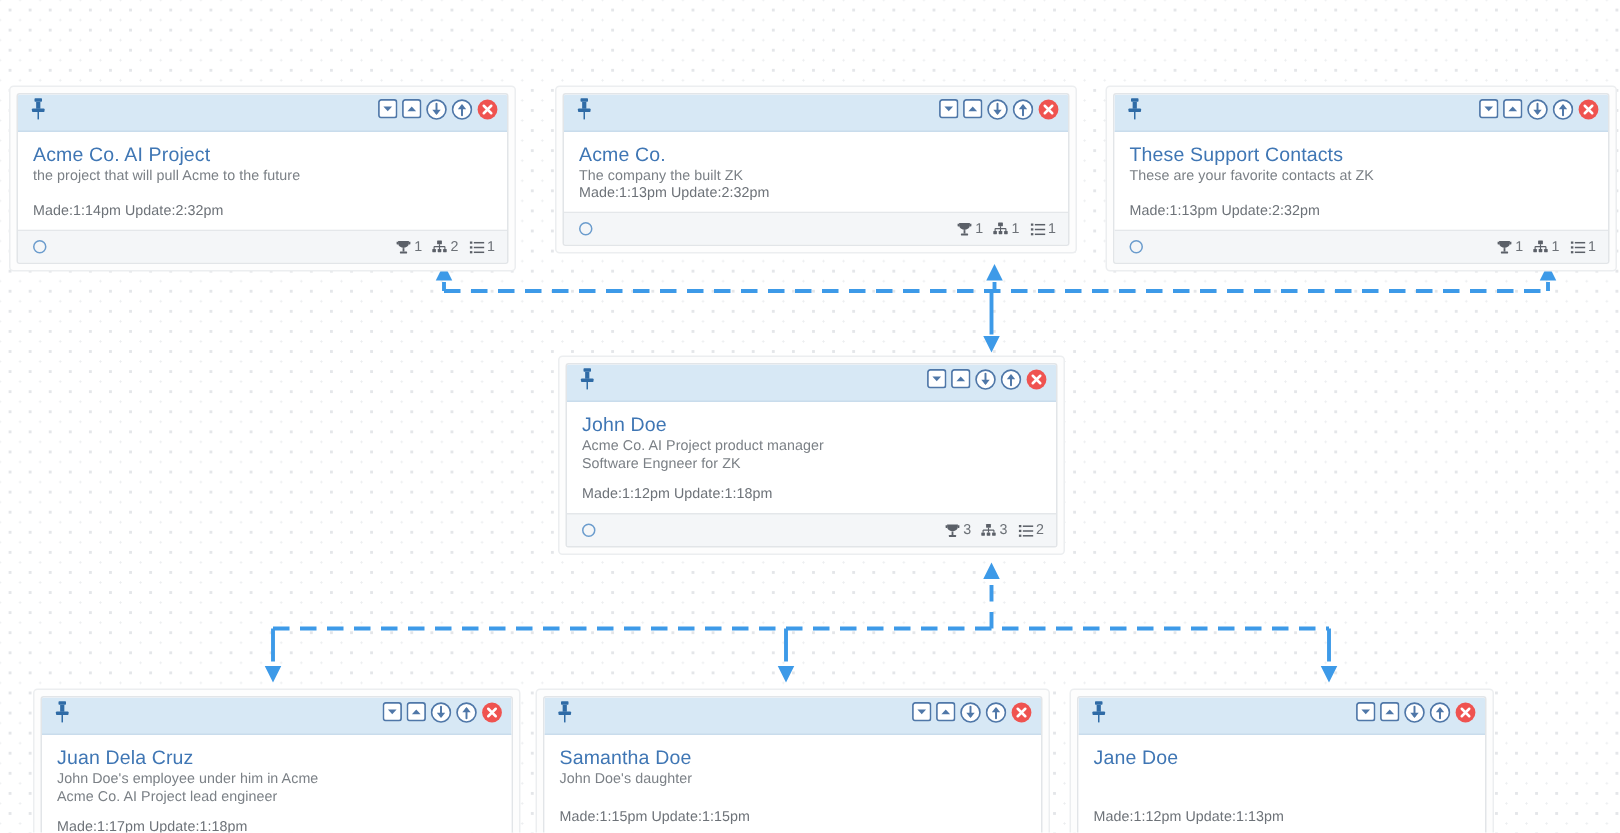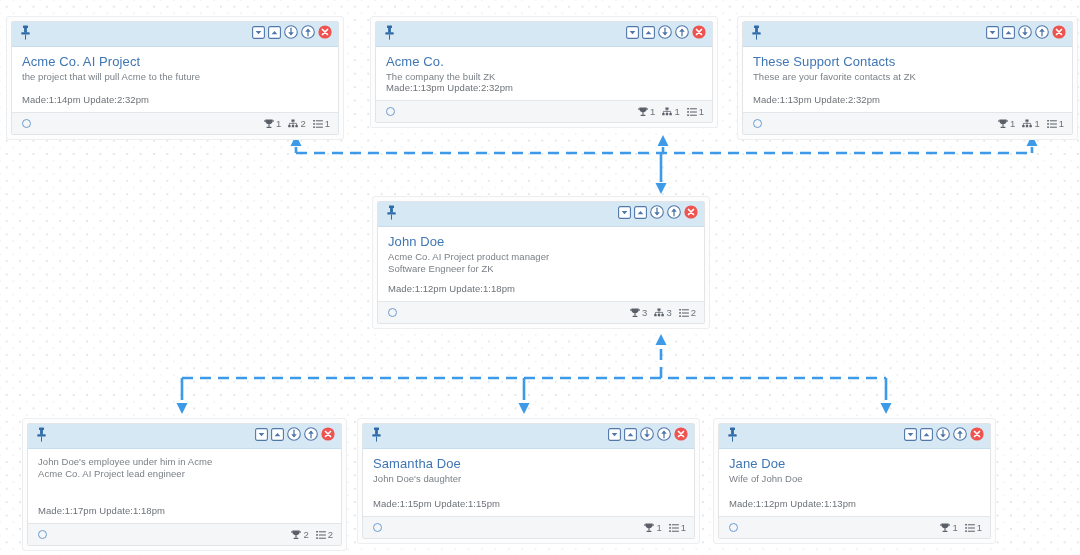--- a/index.html
+++ b/index.html
@@ -13,21 +13,21 @@
   body {
     background-color: #ffffff;
     background-image:
       radial-gradient(circle, #e4e6e9 0.9px, transparent 1px),
       radial-gradient(circle, #eceef0 0.6px, transparent 0.8px);
     background-size: 13.4px 13.4px, 13.4px 13.4px;
     background-position: 0 0, 6.7px 6.7px;
     position: relative;
   }
 
-  #canvas { position: absolute; inset: 0; }
+  #canvas { position: absolute; inset: 0; margin-top: 41px; }
 
   
   #wires {
     position: absolute; left: 0; top: 0;
     width: 1080px; height: 555px;
     pointer-events: none;
   }
 
   
   .node {
@@ -507,20 +507,21 @@
         <path d="M7 10.8 L7 4.7" stroke="#4f77a8" stroke-width="1.3" stroke-linecap="round"></path>
         <path d="M7 3.4 L9.8 6.8 L4.2 6.8 Z" fill="#4f77a8"></path>
       </svg></span>
               <span class="tool" title="Close"><svg width="14" height="14" viewBox="0 0 14 14">
         <circle cx="7" cy="7" r="6.6" fill="#ef5350"></circle>
         <path d="M4.5 4.5 L9.5 9.5 M9.5 4.5 L4.5 9.5" stroke="#ffffff" stroke-width="1.7" stroke-linecap="round"></path>
       </svg></span>
             </span>
       </div>
       <div class="card-body">
+        <h3 class="title">Juan Dela Cruz</h3>
         <p class="sub">John Doe's employee under him in Acme</p>
             <p class="sub">Acme Co. AI Project lead engineer</p>
         <div class="stamp">Made:1:17pm Update:1:18pm</div>
       </div>
       <div class="card-foot">
         <span class="dot-handle"></span>
         <span class="counters">
               <span class="counter">
         <svg width="10" height="10" viewBox="0 0 10 10">
         <path d="M1.4 0.6 H8.6 L8.6 2.2 Q8.6 4.6 5 5.4 Q1.4 4.6 1.4 2.2 Z" fill="#5b6068"></path>
@@ -642,21 +643,20 @@
         <path d="M7 3.4 L9.8 6.8 L4.2 6.8 Z" fill="#4f77a8"></path>
       </svg></span>
               <span class="tool" title="Close"><svg width="14" height="14" viewBox="0 0 14 14">
         <circle cx="7" cy="7" r="6.6" fill="#ef5350"></circle>
         <path d="M4.5 4.5 L9.5 9.5 M9.5 4.5 L4.5 9.5" stroke="#ffffff" stroke-width="1.7" stroke-linecap="round"></path>
       </svg></span>
             </span>
       </div>
       <div class="card-body">
         <h3 class="title">Jane Doe</h3>
-        <p class="sub">Wife of John Doe</p>
         <div class="stamp">Made:1:12pm Update:1:13pm</div>
       </div>
       <div class="card-foot">
         <span class="dot-handle"></span>
         <span class="counters">
               <span class="counter">
         <svg width="10" height="10" viewBox="0 0 10 10">
         <path d="M1.4 0.6 H8.6 L8.6 2.2 Q8.6 4.6 5 5.4 Q1.4 4.6 1.4 2.2 Z" fill="#5b6068"></path>
         <rect x="4.4" y="5.4" width="1.2" height="2.3" fill="#5b6068"></rect>
         <rect x="2.6" y="7.7" width="4.8" height="1.3" rx="0.3" fill="#5b6068"></rect>

